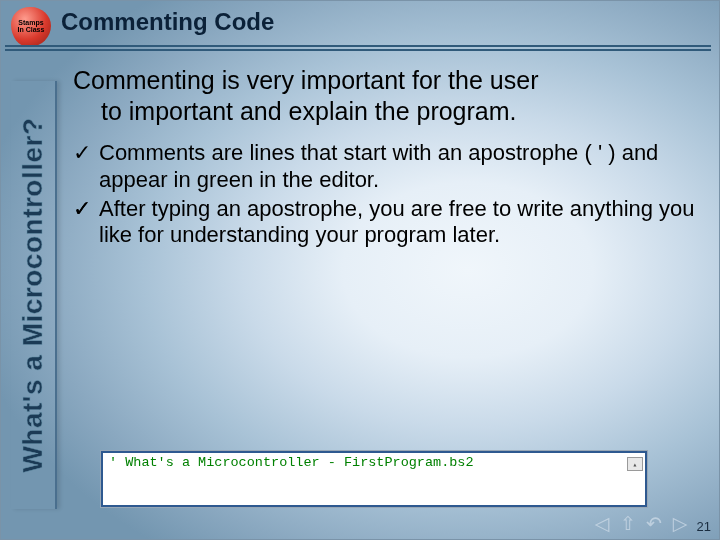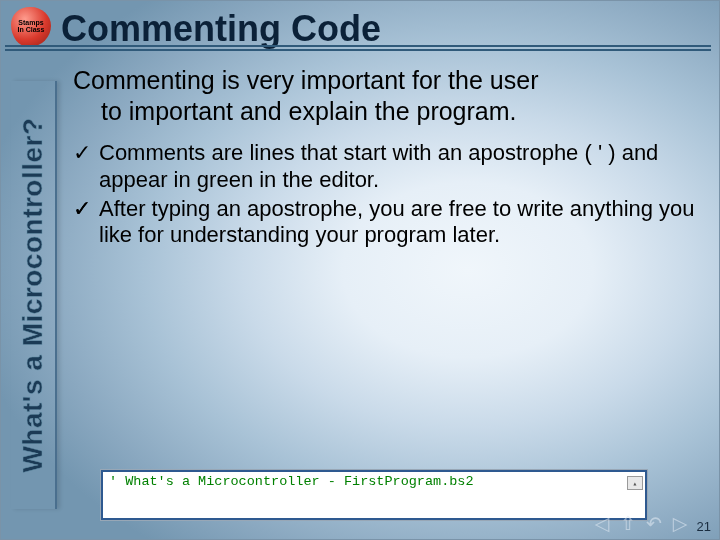--- a/index.html
+++ b/index.html
@@ -70,21 +70,21 @@
   }
   .title-bar {
     position: absolute;
     top: 7px;
     left: 60px;
     right: 8px;
     height: 38px;
   }
   .title-text {
     font-family: Verdana, Arial, sans-serif;
-    font-size: 36px;
+    font-size: 24px;
     font-weight: bold;
     color: #0b2138;
   }
   .title-underline1 {
     position: absolute;
     bottom: -1px;
     left: -56px;
     right: 0;
     height: 2px;
     background: #305a7a;
@@ -130,31 +130,30 @@
     left: 0;
     top: 0;
     font-size: 22px;
     color: #000;
   }
   .code-box {
     position: absolute;
     left: 100px;
     right: 72px;
     top: 450px;
-    height: 50px;
+    height: 56px;
     background: #fff;
     border: 2px solid #2e5990;
     box-sizing: border-box;
     font-family: "Courier New", monospace;
     font-size: 13.5px;
     padding: 2px 6px;
     color: #000;
     box-shadow: 0 0 0 1px #98a7b6;
     overflow: hidden;
-    margin-top: 19px;
   }
   .code-green { color: #008000; }
   .code-scroll {
     position: absolute;
     right: 2px;
     top: 4px;
     width: 14px;
     height: 12px;
     background: #e8e8e8;
     border: 1px solid #9a9a9a;

